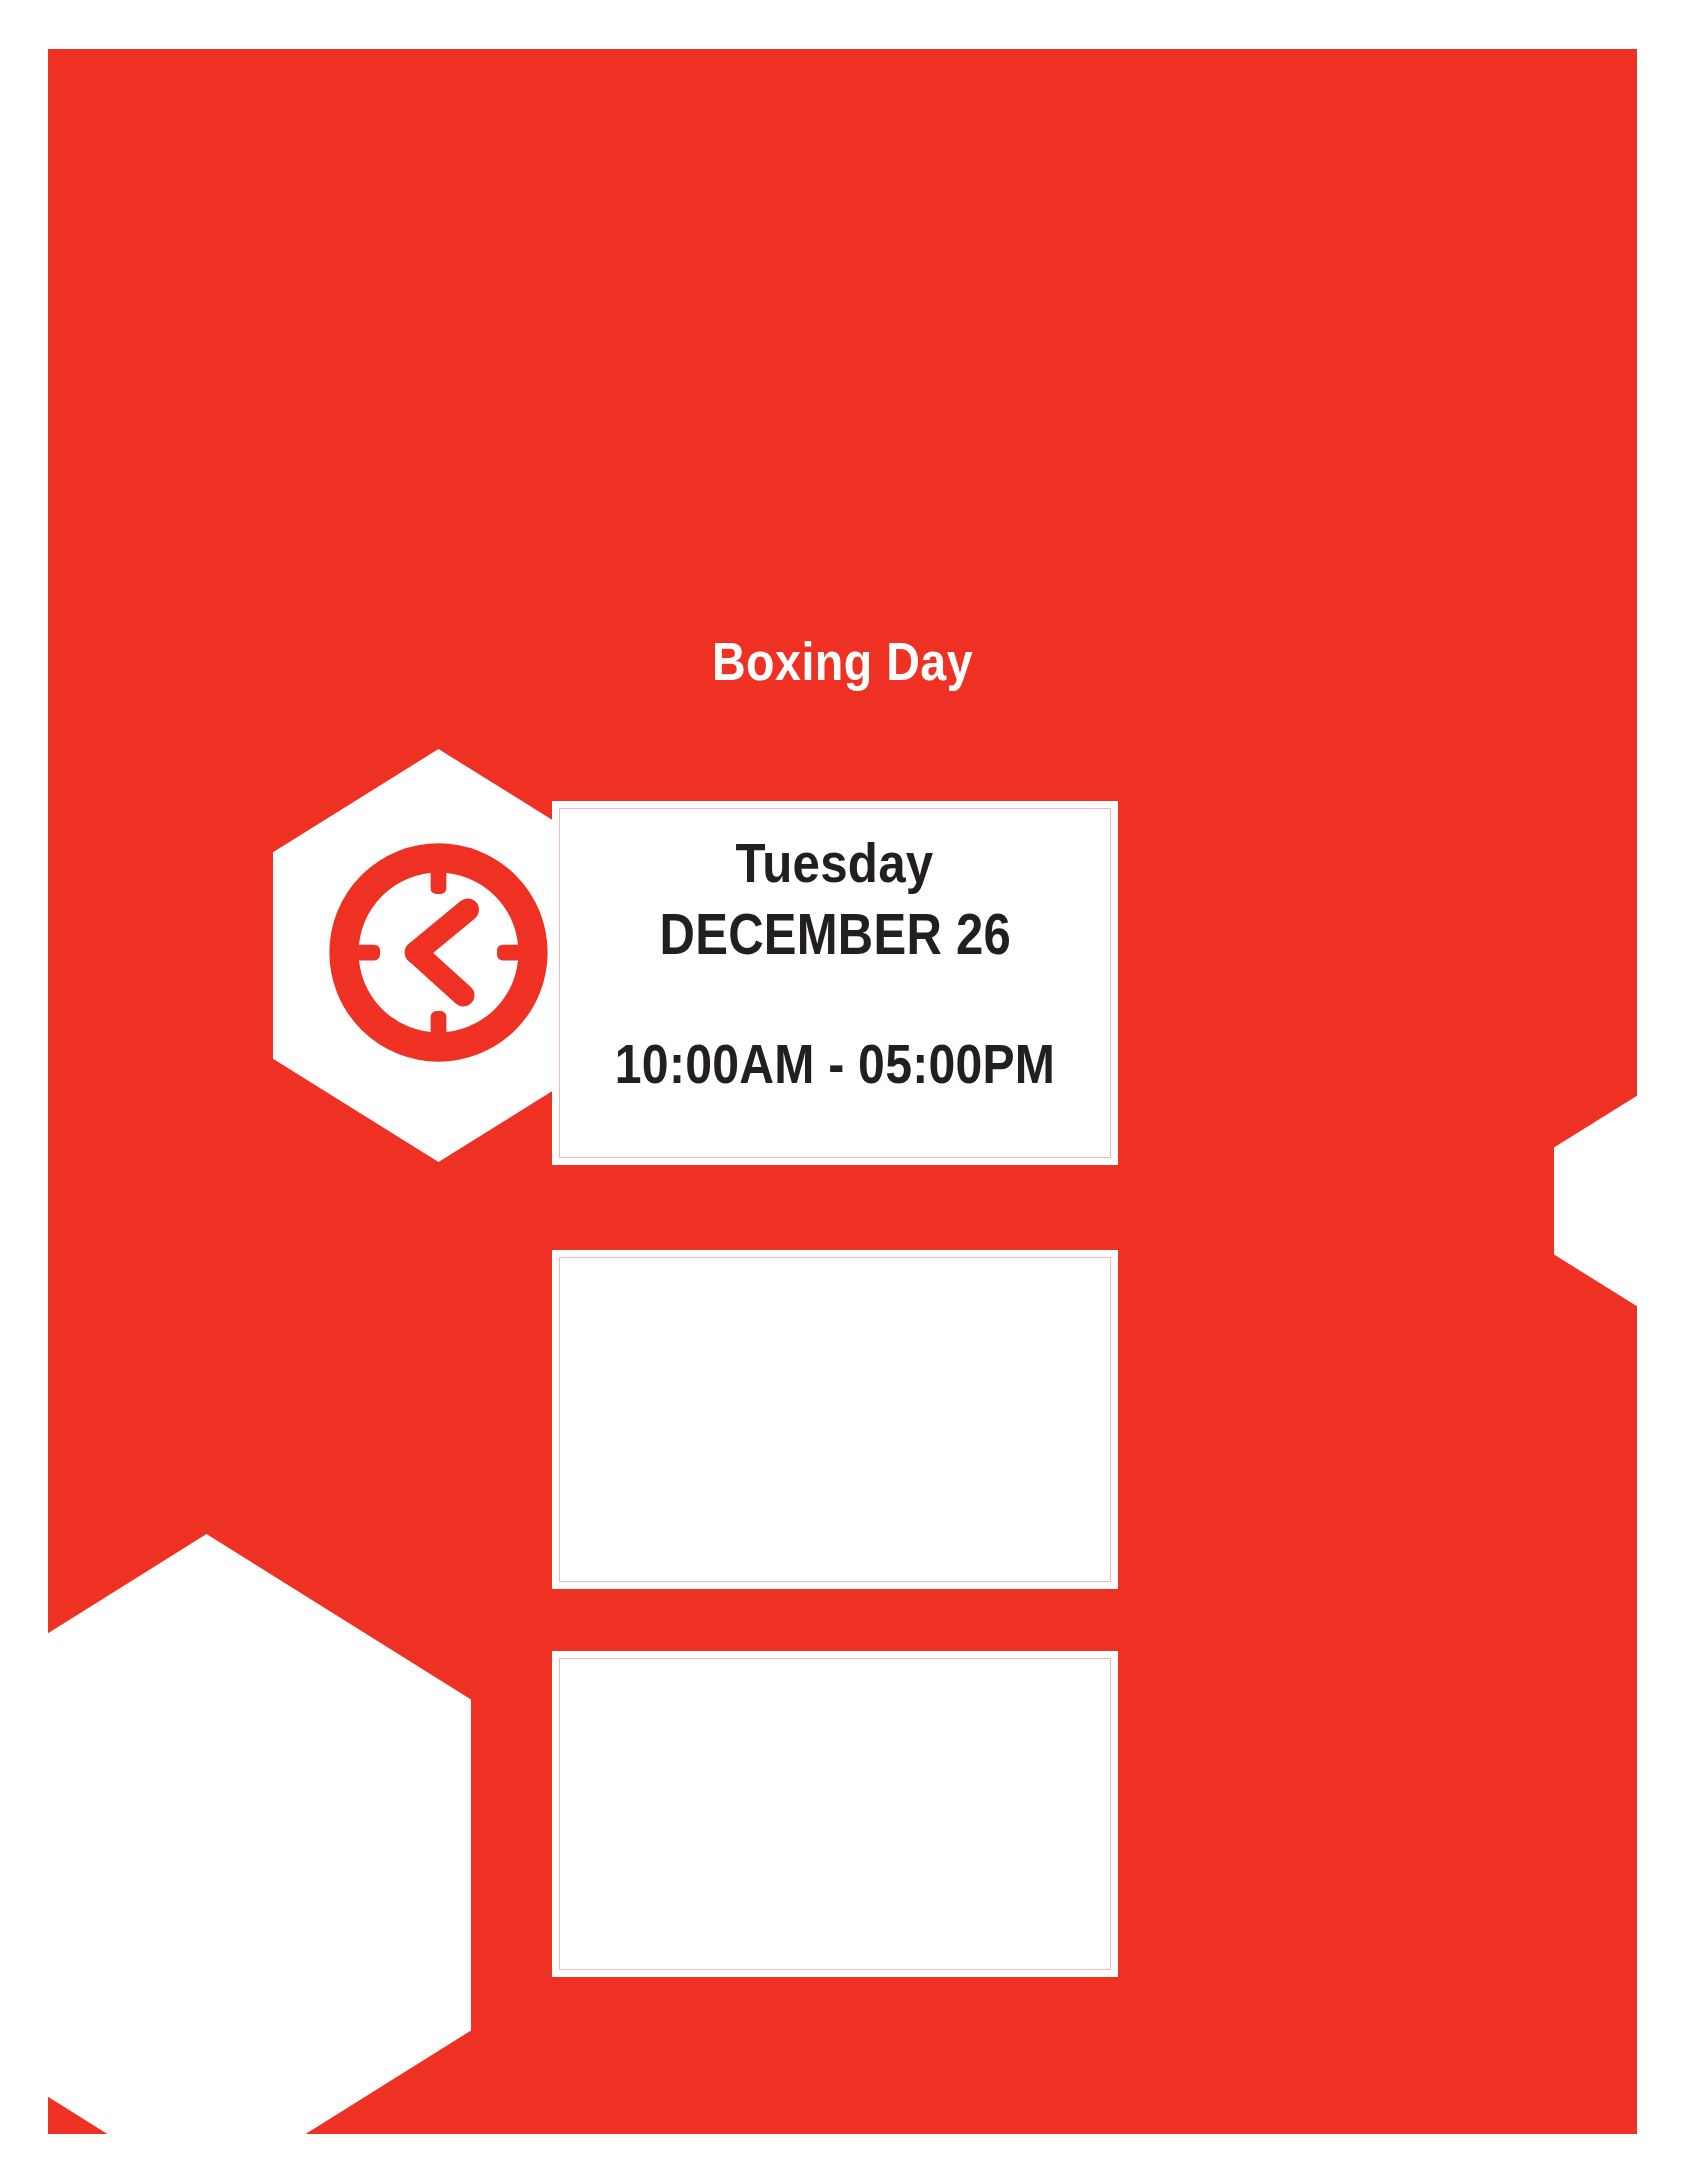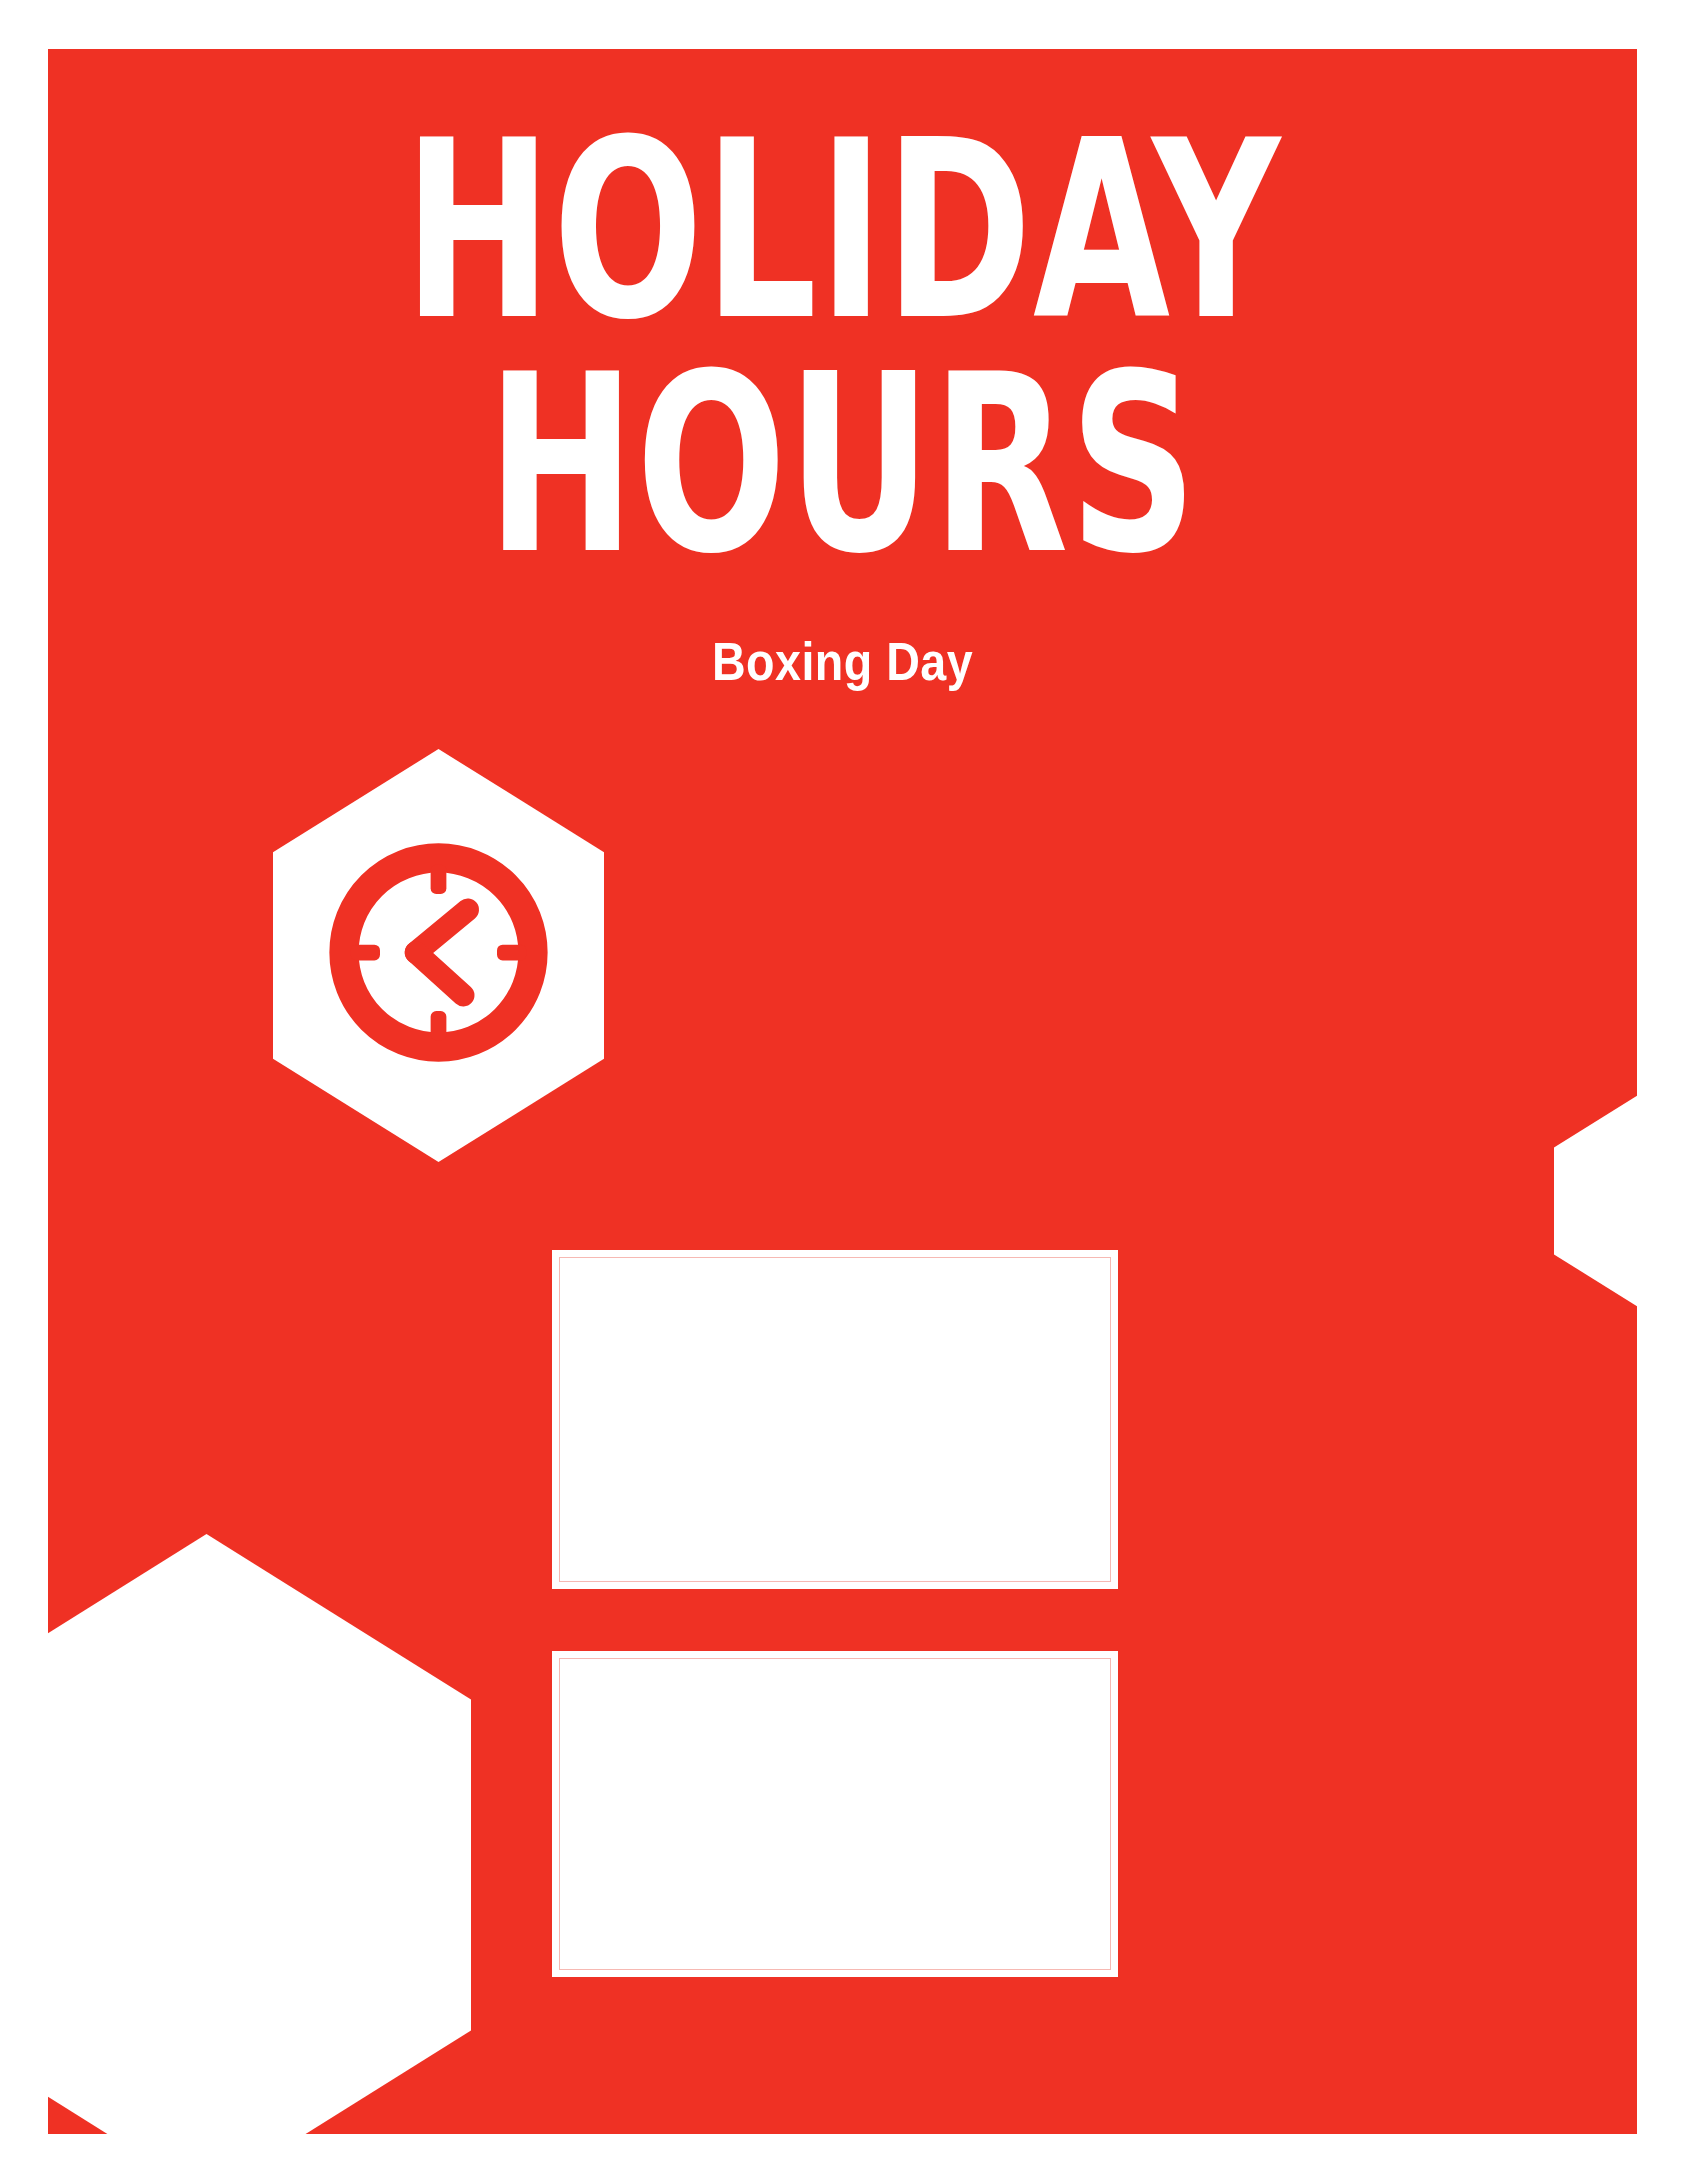--- a/index.html
+++ b/index.html
@@ -190,27 +190,30 @@
         <rect x="93" y="22" width="14" height="26" rx="5" fill="#ef3124"></rect>
         <rect x="93" y="152" width="14" height="26" rx="5" fill="#ef3124"></rect>
         <rect x="22" y="93" width="26" height="14" rx="5" fill="#ef3124"></rect>
         <rect x="152" y="93" width="26" height="14" rx="5" fill="#ef3124"></rect>
 
         <path d="M 80 100 L 126 62" stroke="#ef3124" stroke-width="20" stroke-linecap="round" fill="none"></path>
         <path d="M 80 100 L 122 138" stroke="#ef3124" stroke-width="20" stroke-linecap="round" fill="none"></path>
       </svg>
     </div>
 
-    <div class="title-block">
-      <span class="title-line">HOLIDAY</span>
-      <span class="title-line">HOURS</span>
-    </div>
 
     <div class="subtitle">Boxing Day</div>
 
+    <div class="card card-1">
+      <div class="card-inner">
+        <div class="card-weekday">Tuesday</div>
+        <div class="card-date">DECEMBER 26</div>
+        <div class="card-time">10:00AM - 05:00PM</div>
+      </div>
+    </div>
 
     <div class="card card-2 is-empty">
       <div class="card-inner">
         
         
         
       </div>
     </div>
 
     <div class="card card-3 is-empty">

